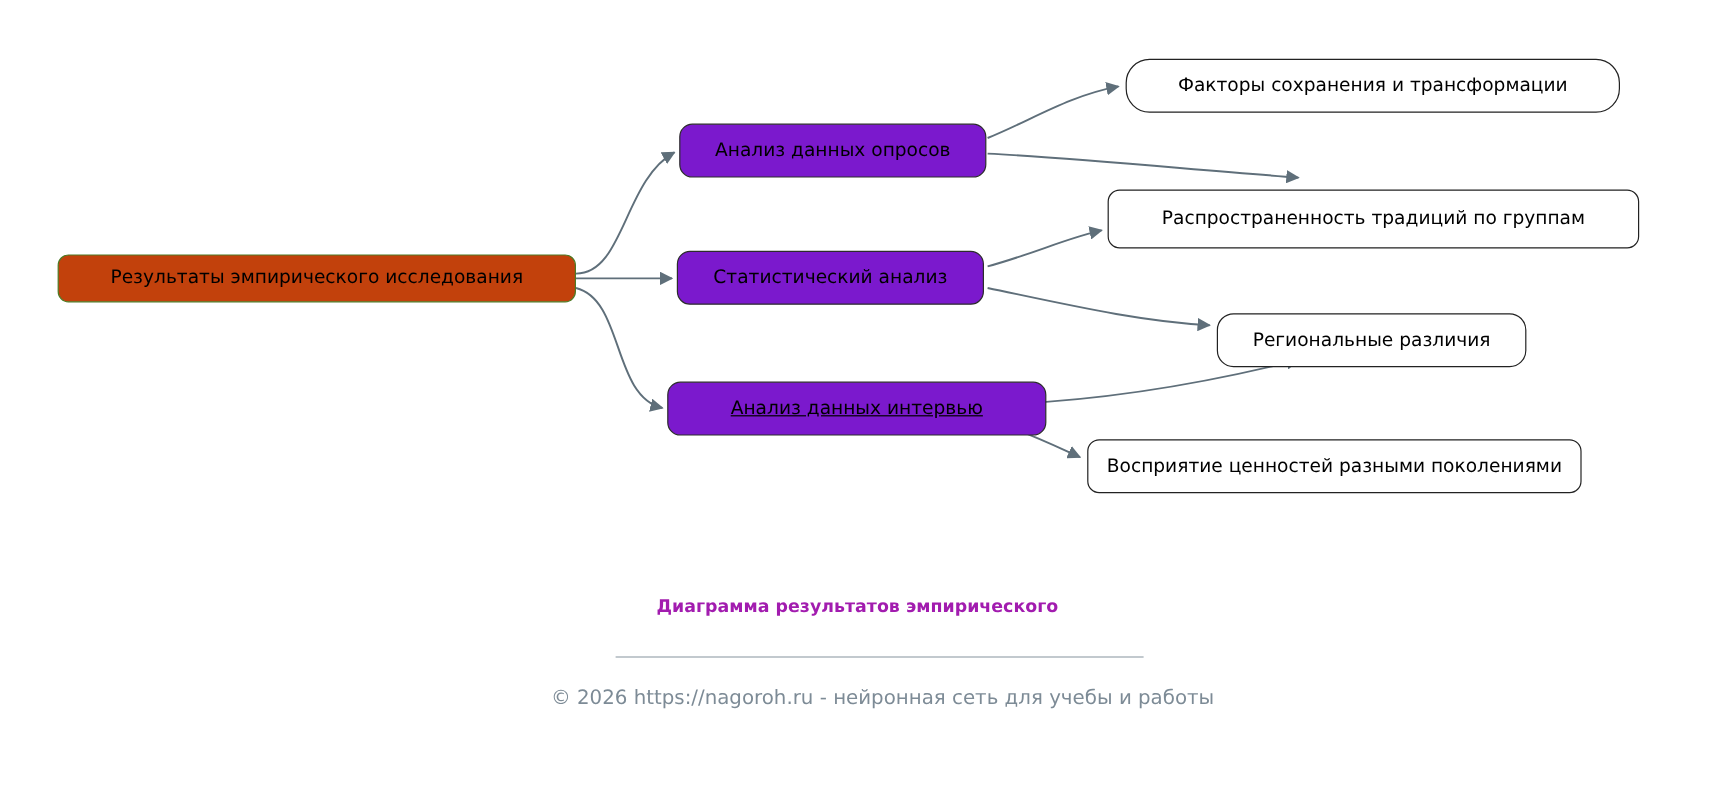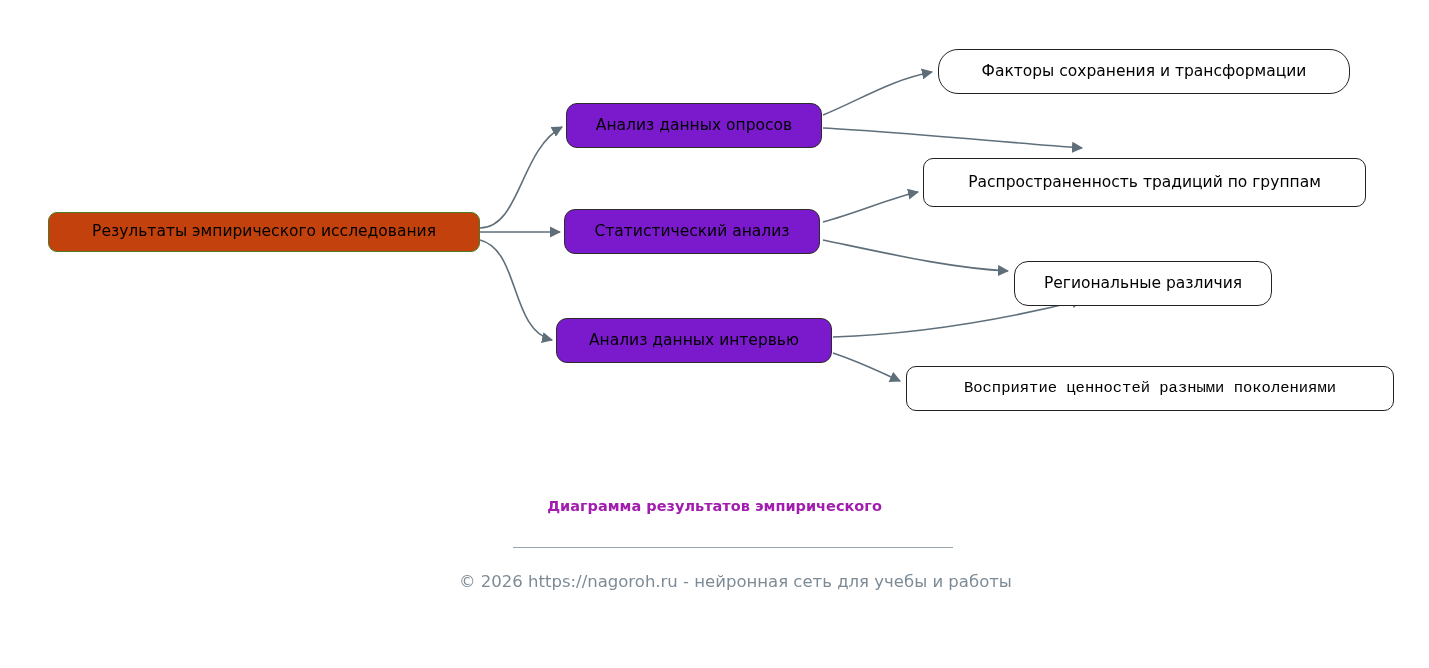--- a/index.html
+++ b/index.html
@@ -113,37 +113,37 @@
   </div>
 
   <div class="node method" style="left:566px; top:103px; width:256px; height:45px;">
     <span>Анализ данных опросов</span>
   </div>
 
   <div class="node method" style="left:564px; top:209px; width:256px; height:45px;">
     <span>Статистический анализ</span>
   </div>
 
-  <div class="node method" style="left:556px; top:318px; width:276px; height:45px;">
+  <div class="node method" style="left:556px; top:318px; width:316px; height:45px;text-decoration:underline;">
     <span>Анализ данных интервью</span>
   </div>
 
   <div class="node leaf" style="left:938px; top:49px; width:412px; height:45px;border-radius:20px;">
     <span>Факторы сохранения и трансформации</span>
   </div>
 
   <div class="node leaf" style="left:923px; top:158px; width:443px; height:49px;">
     <span>Распространенность традиций по группам</span>
   </div>
 
   <div class="node leaf" style="left:1014px; top:261px; width:258px; height:45px;border-radius:14px;">
     <span>Региональные различия</span>
   </div>
 
-  <div class="node leaf" style="left:906px; top:366px; width:488px; height:45px;font-family:Liberation Mono, monospace;">
+  <div class="node leaf" style="left:906px; top:366px; width:412px; height:45px;">
     <span>Восприятие ценностей разными поколениями</span>
   </div>
 
   <div class="caption" style="left:0; top:497px;">
     <div>Диаграмма результатов эмпирического</div>
   </div>
 
   <div class="caption-rule" style="left:513px; top:547px; width:440px;"></div>
 
   <div class="footer" style="left:0; top:572px;">© 2026 https://nagoroh.ru - нейронная сеть для учебы и работы</div>

